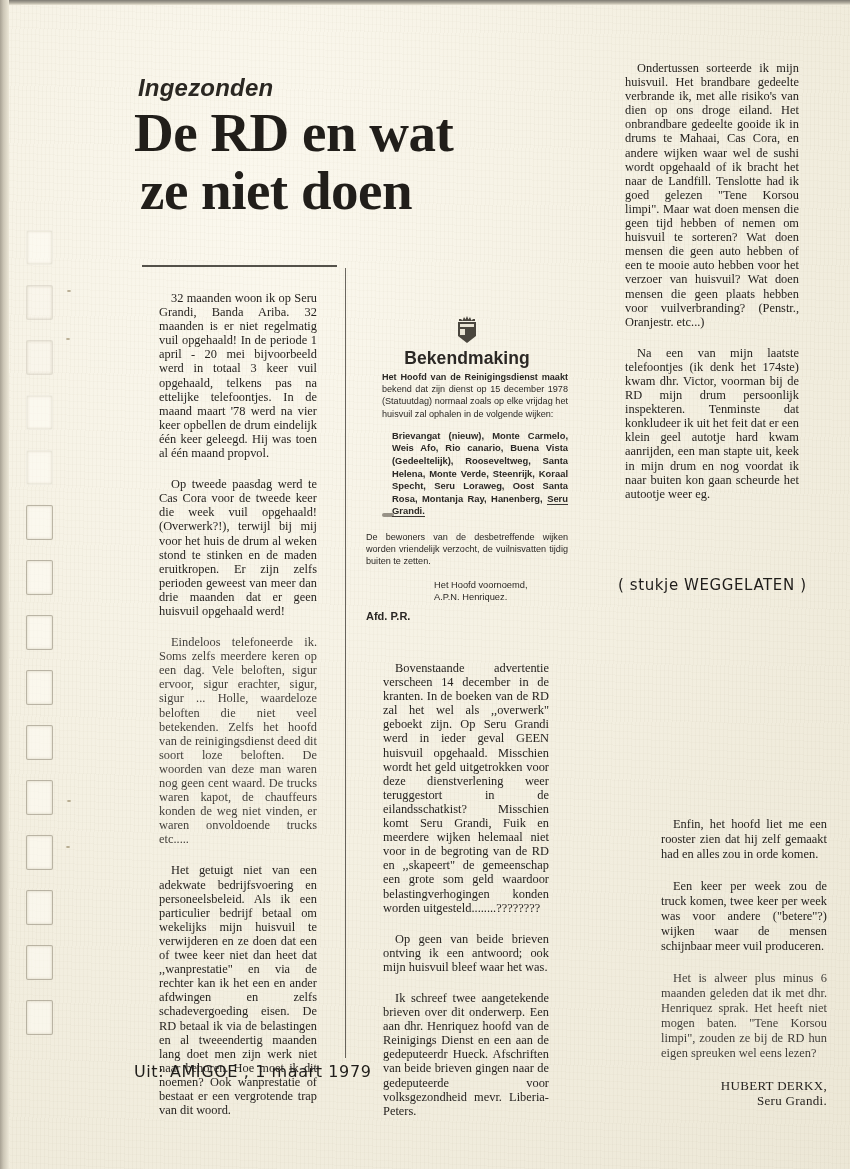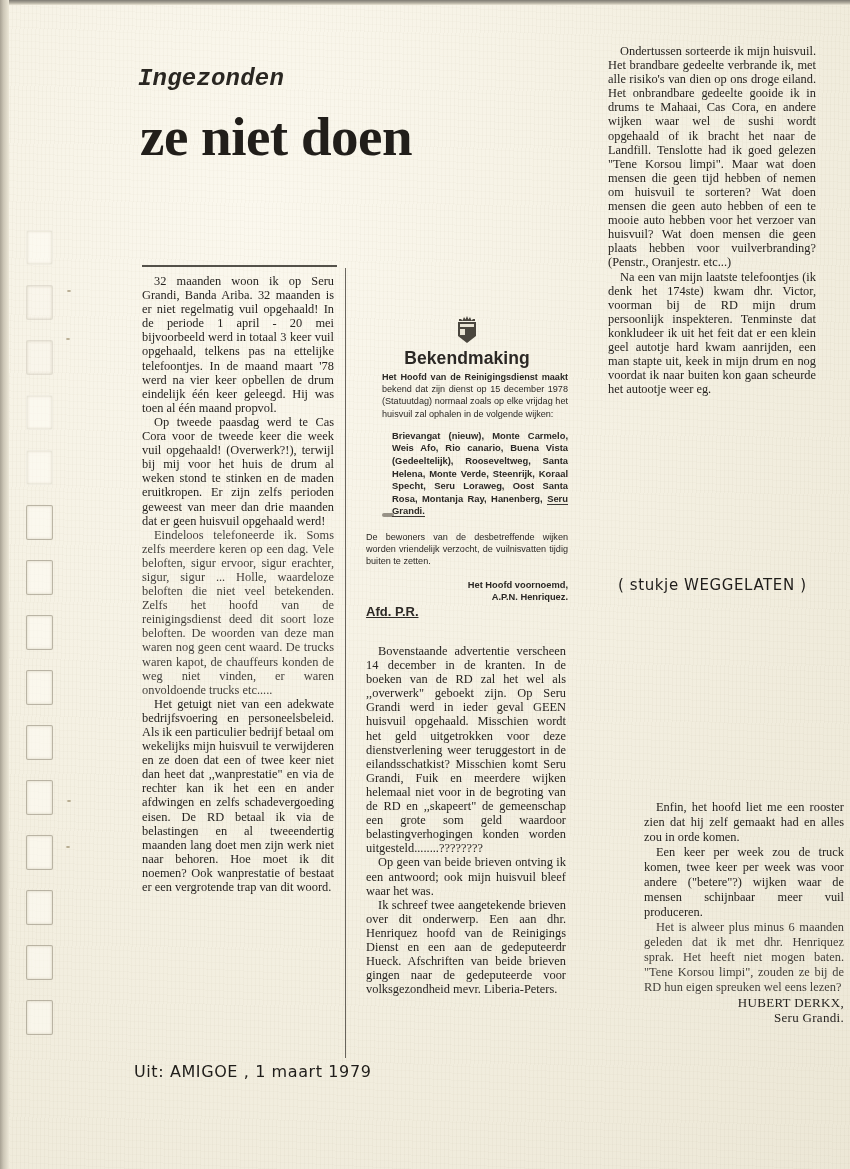--- a/index.html
+++ b/index.html
@@ -49,22 +49,22 @@
 
   
   .clipping{position:absolute;left:126px;top:18px;width:710px;height:1060px;}
 
   
   .vrule{position:absolute;width:1px;background:#3a3630;opacity:.75;}
   .vrule.r1{left:219px;top:250px;height:790px;}
 
   
   .kicker{
-    position:absolute;left:12px;top:47px;
-    font-family:Liberation Mono, monospace;
+    position:absolute;left:12px;top:56px;
+    font-family:Liberation Sans, sans-serif;
     font-style:italic;font-weight:700;
     font-size:24px;letter-spacing:.2px;color:#2a2722;
   }
   
   .headline{
     position:absolute;left:8px;top:88px;width:420px;
     font-family:"Liberation Serif",serif;
     font-weight:700;font-size:55px;line-height:.99;
     letter-spacing:-.5px;color:#211e1a;
   }
@@ -76,21 +76,21 @@
 
   
   .col{
     position:absolute;
     font-family:"Liberation Serif",serif;
     font-size:12.4px;line-height:14.1px;
     text-align:justify;
     color:#262320;
     -webkit-hyphens:manual;hyphens:manual;
   }
-  .col p{margin:0;text-indent:12px;}
+  .col p{margin:17px;text-indent:12px;}
   .col1{left:16px;top:256px;width:192px;}
   .col2{left:240px;top:626px;width:200px;}
   .col3{left:482px;top:26px;width:208px;}
   .col4{left:518px;top:782px;width:200px;}
 
   .col4 p{line-height:15px;}
 
   
   .fade1{opacity:.86;}
 
@@ -114,25 +114,25 @@
   .advert .body .b{font-weight:700;}
   .advert .wijken{
     font-size:9.4px;line-height:12.6px;font-weight:700;
     margin:10px 0 0 26px;text-align:justify;
   }
   .advert .wijken .ul{border-bottom:1px solid #3a3733;}
   .advert .closing{
     font-size:9.1px;line-height:12.2px;margin-top:13px;text-align:justify;
   }
   .advert .signblock{
-    font-size:9.3px;line-height:12.4px;font-weight:700;
-    margin-top:11px;margin-left:68px;text-align:right;
+    font-size:9.3px;line-height:12.4px;font-weight:400;
+    margin-top:11px;margin-left:68px;
   }
   .advert .afd{
-    font-size:13px;font-weight:700;margin-top:1px;text-decoration:underline;
+    font-size:11px;font-weight:700;margin-top:7px;
   }
   .smudge{
     position:absolute;left:16px;top:199px;width:12px;height:4px;
     background:#4a443a;opacity:.55;border-radius:2px;
   }
 
   
   .hand{
     font-family:"DejaVu Sans",sans-serif;
     color:#1f1d1a;font-weight:400;
@@ -183,20 +183,21 @@
 <div class="speck" style="left:67px;top:290px;"></div>
 <div class="speck" style="left:66px;top:338px;"></div>
 <div class="speck" style="left:67px;top:800px;"></div>
 <div class="speck" style="left:66px;top:846px;"></div>
 
 <div class="clipping">
 
   <div class="kicker">Ingezonden</div>
 
   <div class="headline">
+    <span>De RD en wat</span>
     <span class="l2">ze niet doen</span>
   </div>
   <div class="headline-under"></div>
 
   <div class="vrule r1"></div>
 
   <div class="col col1">
     <p>32 maanden woon ik op Seru Grandi, Banda Ariba. 32 maanden is er niet regelmatig vuil opgehaald! In de periode 1 april - 20 mei bijvoorbeeld werd in totaal 3 keer vuil opgehaald, telkens pas na ettelijke telefoontjes. In de maand maart '78 werd na vier keer opbellen de drum eindelijk één keer geleegd. Hij was toen al één maand propvol.</p>
     <p>Op tweede paasdag werd te Cas Cora voor de tweede keer die week vuil opgehaald! (Overwerk?!), terwijl bij mij voor het huis de drum al weken stond te stinken en de maden eruitkropen. Er zijn zelfs perioden geweest van meer dan drie maanden dat er geen huisvuil opgehaald werd!</p>
     <p class="fade1">Eindeloos telefoneerde ik. Soms zelfs meerdere keren op een dag. Vele beloften, sigur ervoor, sigur erachter, sigur, sigur ... Holle, waardeloze beloften die niet veel betekenden. Zelfs het hoofd van de reinigingsdienst deed dit soort loze beloften. De woorden van deze man waren nog geen cent waard. De trucks waren kapot, de chauffeurs konden de weg niet vinden, er waren onvoldoende trucks etc.....</p>

